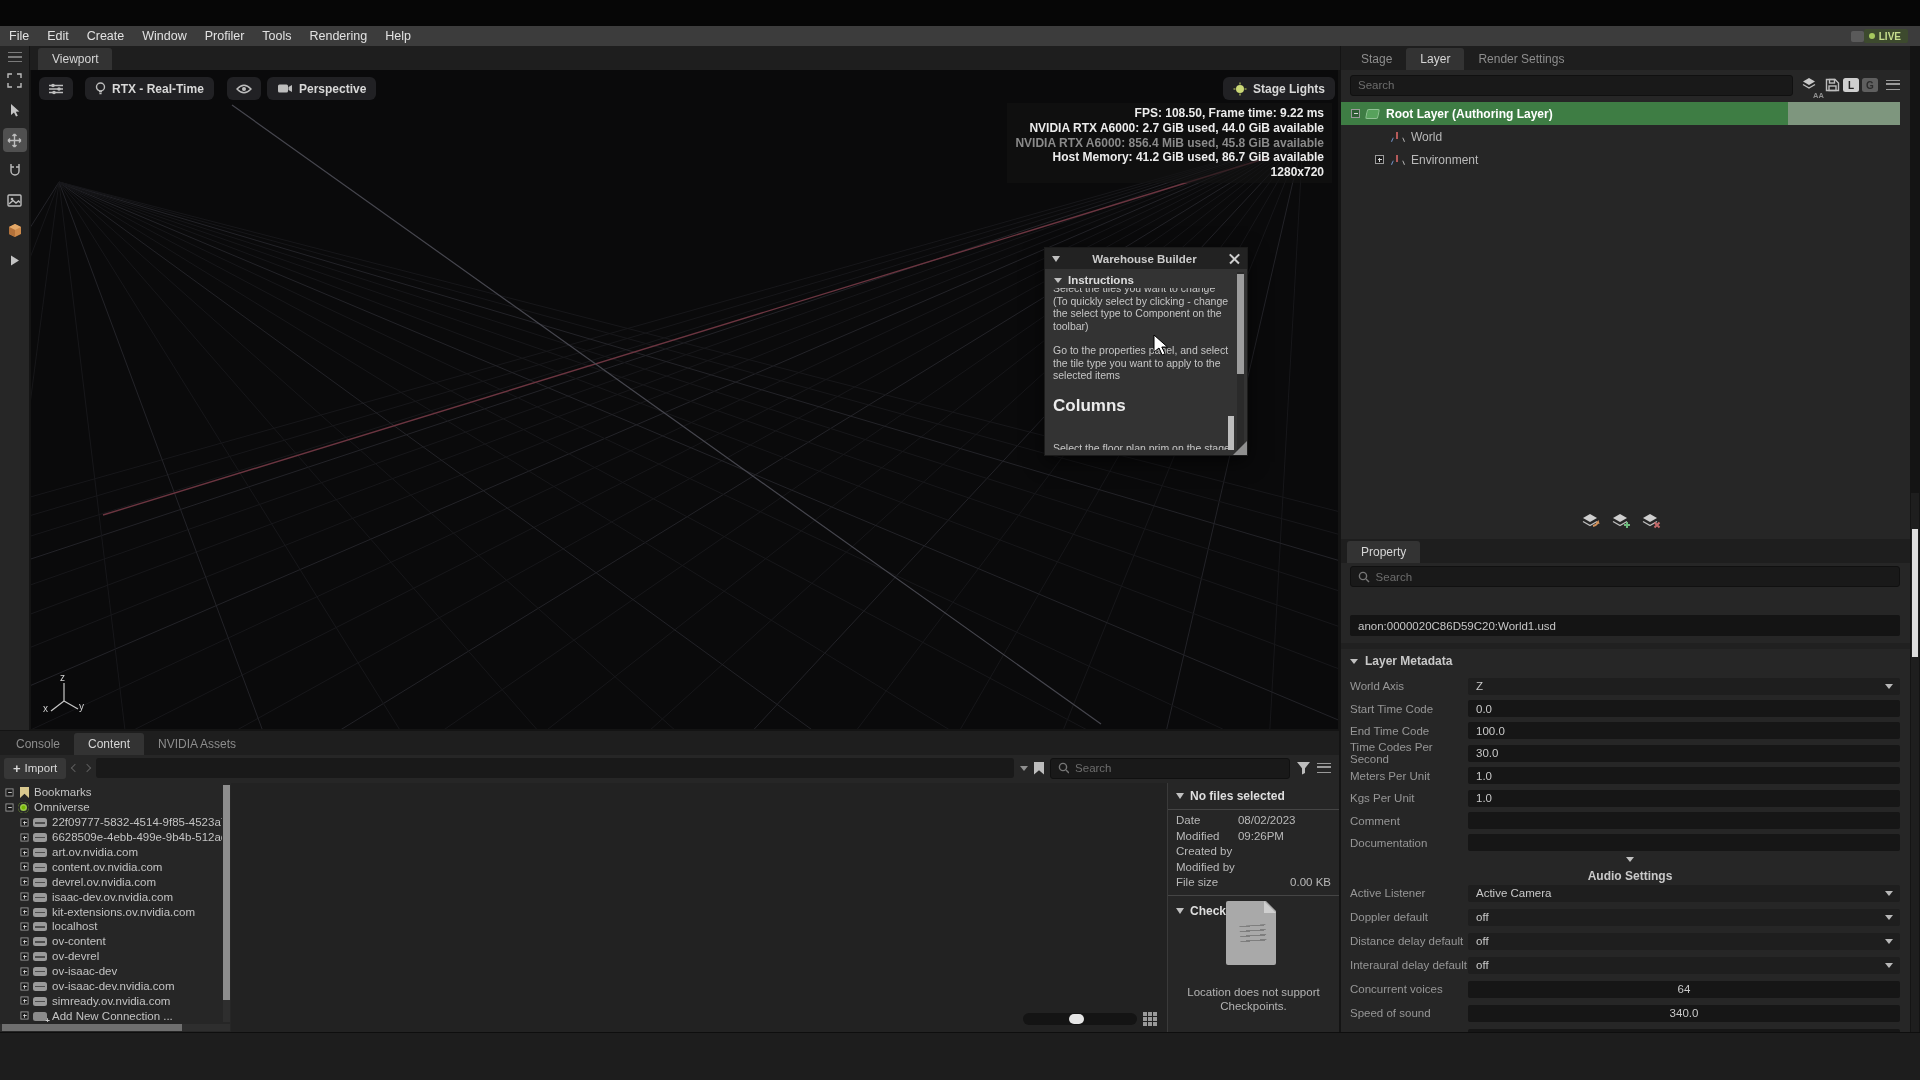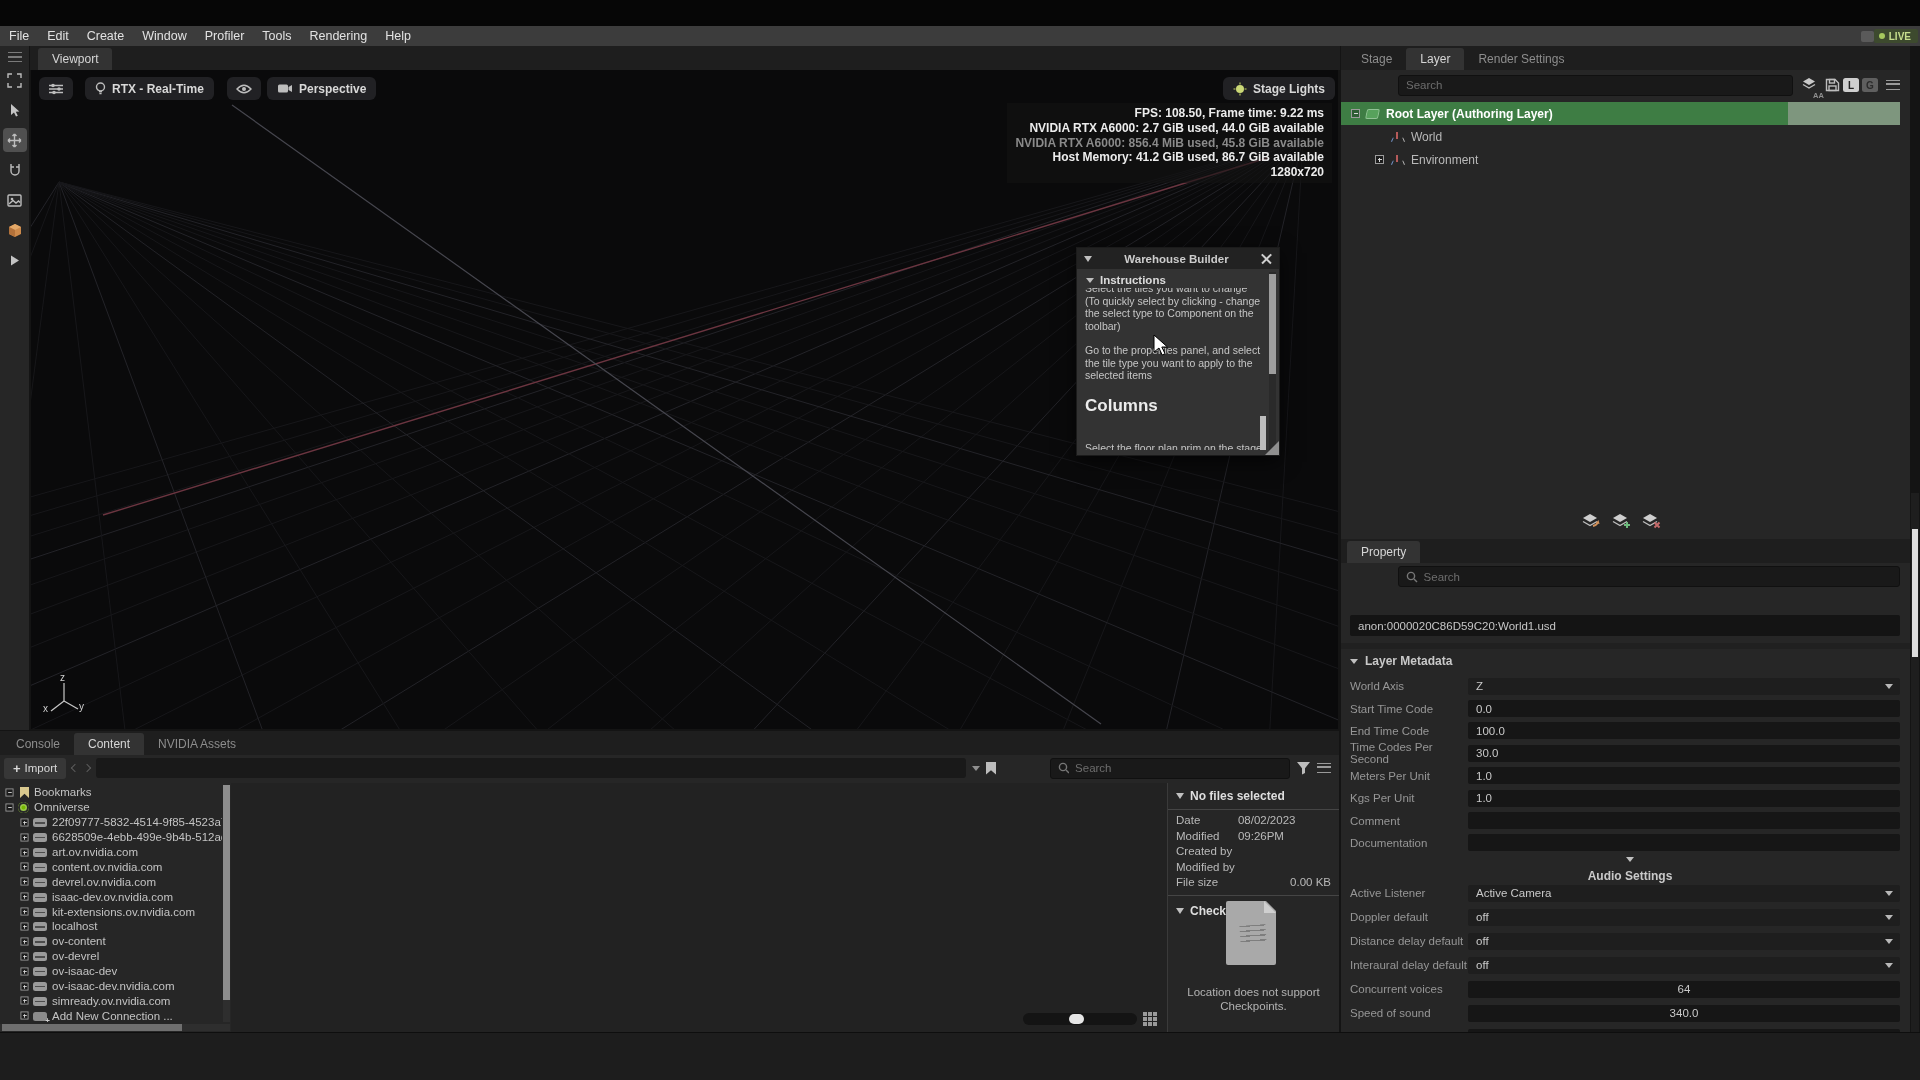--- a/index.html
+++ b/index.html
@@ -6,21 +6,21 @@
   html,body { width:1920px; height:1080px; background:#000; overflow:hidden;
     font-family:"Liberation Sans", sans-serif; -webkit-font-smoothing:antialiased; }
   .abs { position:absolute; }
   #app { position:relative; width:1920px; height:1080px; background:#141414; }
 
   
   #titlebar { left:0; top:0; width:1920px; height:26px; background:#060606; }
   #menubar { left:0; top:26px; width:1920px; height:20px; background:#3c3c3c;
     display:flex; align-items:center; }
   .menu-item { color:#e2e2e2; font-size:12.5px; padding:0 9px; cursor:default; }
-  #live-wrap { margin-left:auto; display:flex; align-items:center; gap:0; padding-right:2px; }
+  #live-wrap { margin-left:auto; display:flex; align-items:center; gap:0; padding-right:12px; }
   .mini-ic { width:13px; height:11px; background:#5a5a5a; border-radius:2px; }
   #live-badge { background:#3d4a2e; color:#c6de8d; font-size:10px; font-weight:bold;
     padding:1.5px 7px 1.5px 5px; border-radius:2px; display:flex; align-items:center; gap:4px; }
   #live-dot { width:6px; height:6px; border-radius:50%; background:#a6c95e; }
 
   
   #left-toolbar { left:0; top:46px; width:30px; height:686px; background:#262626;
     border-right:1px solid #141414; display:flex; flex-direction:column; align-items:center; }
   #lt-grip { margin-top:6px; width:14px; height:10px;
     border-top:1.5px solid #7a7a7a; border-bottom:1.5px solid #7a7a7a; }
@@ -40,21 +40,21 @@
   .pill { position:absolute; top:7px; height:23px; background:rgba(36,36,39,.93); border-radius:6px;
     display:flex; align-items:center; gap:6px; padding:0 10px; color:#d8d8d8; font-size:12px; font-weight:bold; }
   .pill svg { flex:none; }
   #vp-stats { position:absolute; right:6px; top:33px; text-align:right;
     background:rgba(18,18,18,.6); padding:3px 8px; }
   .stat-line { color:#ececec; font-size:12px; font-weight:bold; line-height:14.8px; white-space:nowrap; }
   .stat-line.dim { color:#8a8a8a; }
   #axis-gizmo { position:absolute; left:12px; bottom:12px; width:46px; height:42px; color:#cfcfcf; font-size:10px; }
 
   
-  #wb { left:1076px; top:247px; width:204px; height:209px; background:#333333;
+  #wb { left:1044px; top:247px; width:204px; height:209px; background:#333333;
     border:1px solid #1b1b1b; box-shadow:0 6px 18px rgba(0,0,0,.6); }
   #wb-title { height:21px; background:#222222; display:flex; align-items:center; padding:0 7px; }
   #wb-title-text { flex:1; text-align:center; color:#cccccc; font-size:11.5px; font-weight:bold; }
   .tri-down { width:0; height:0; border-left:4.5px solid transparent; border-right:4.5px solid transparent;
     border-top:6px solid #c0c0c0; display:inline-block; flex:none; }
   .xclose { position:relative; width:11px; height:11px; flex:none; }
   .xclose::before,.xclose::after { content:""; position:absolute; left:-1px; top:5px; width:13px; height:1.6px; background:#cfcfcf; }
   .xclose::before { transform:rotate(45deg); } .xclose::after { transform:rotate(-45deg); }
   #wb-instr-hdr { display:flex; align-items:center; gap:6px; padding:5px 0 2px 9px; }
   #wb-instr-hdr .tri-down { border-top-width:5px; border-left-width:4px; border-right-width:4px; }
@@ -69,21 +69,21 @@
   #wb-grip { position:absolute; right:0; bottom:0; width:0; height:0;
     border-left:14px solid transparent; border-bottom:14px solid #8f8f8f; }
 
   .cursor-svg { position:absolute; pointer-events:none; }
 
   
   #right-panel { left:1340px; top:46px; width:570px; height:986px; background:#262626;
     border-left:1px solid #141414; overflow:hidden; }
   .tabstrip { background:#1e1e1e; height:24px; display:flex; align-items:flex-end; padding-left:6px; }
   .searchbar { background:#191919; border:1px solid #101010; border-radius:3px; height:21px;
-    display:flex; align-items:center; padding:0 7px; gap:6px;margin-left:48px; }
+    display:flex; align-items:center; padding:0 7px; gap:6px; }
   .searchbar input { background:transparent; border:none; outline:none; color:#bdbdbd;
     font-size:11.5px; width:100%; font-family:"Liberation Sans",sans-serif; }
   .searchbar input::placeholder { color:#6d6d6d; }
 
   #layer-toolrow { position:absolute; left:9px; right:10px; top:28px; height:22px; display:flex; align-items:center; }
   #layer-search { flex:1; margin-right:8px; }
   .chip { width:16px; height:14px; border-radius:2.5px; font-size:10px; font-weight:bold;
     display:flex; align-items:center; justify-content:center; margin-left:3px; }
   .chip.l { background:#cfcfcf; color:#222; }
   .chip.g { background:#5f5f5f; color:#2b2b2b; }

